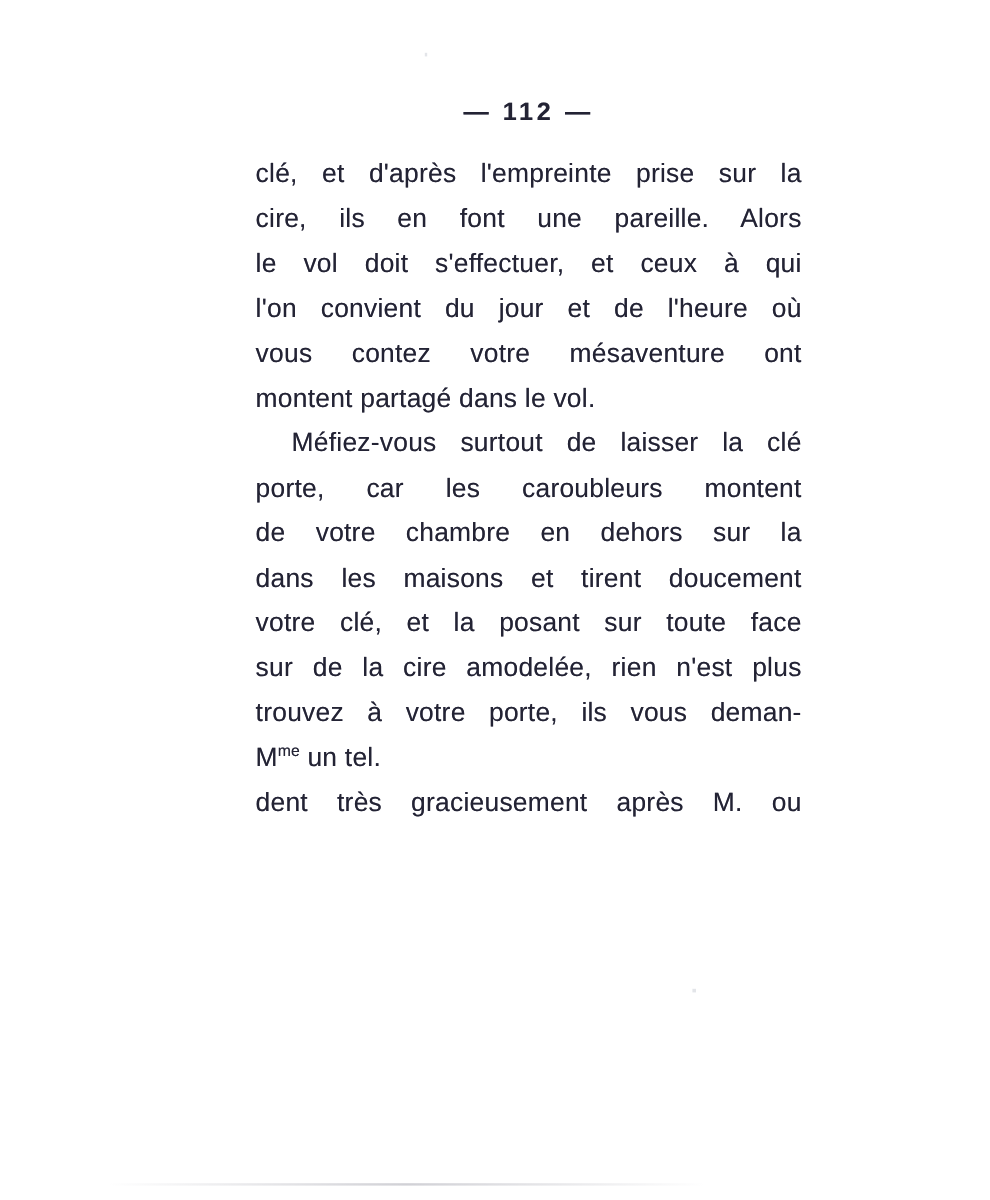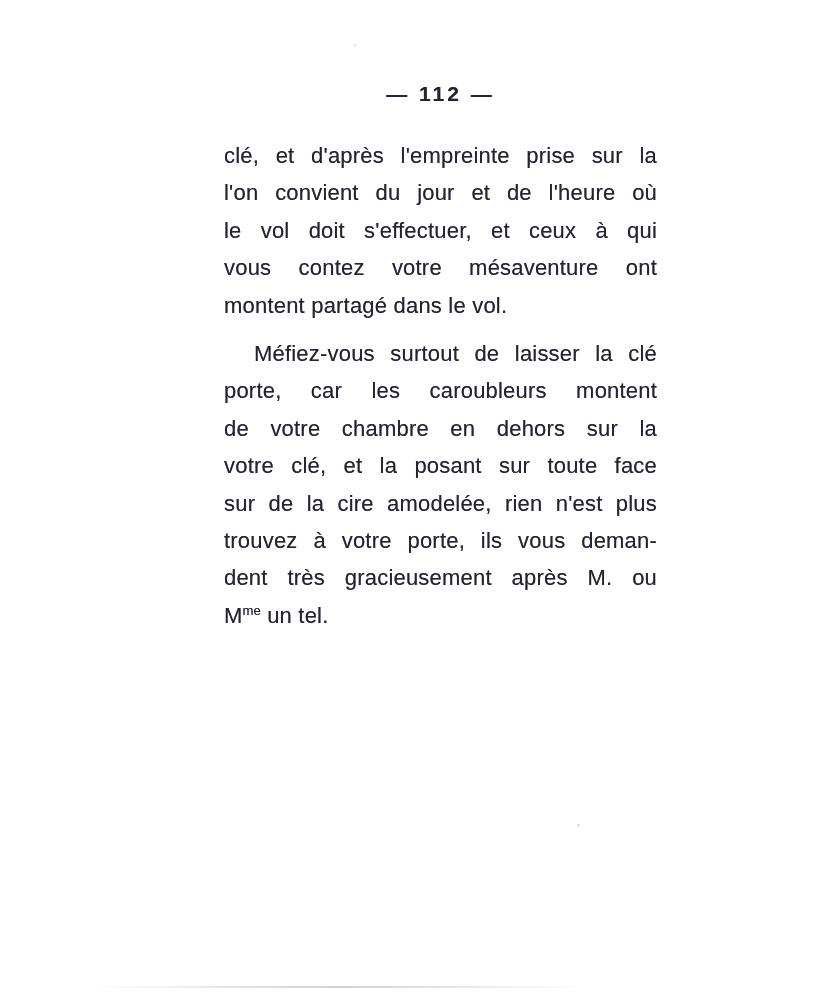--- a/index.html
+++ b/index.html
@@ -29,21 +29,21 @@
   .text-block {
     position: absolute;
     top: 126px;
     left: 213px;
     width: 455px;
     font-size: 22px;
     line-height: 37.4px;
     letter-spacing: 0.2px;
     text-shadow: 0 0 0.5px rgba(30,30,55,0.55);
   }
-  .paragraph { margin: 11px; }
+  .paragraph { margin: 0; }
   .line {
     text-align: justify;
     text-align-last: justify;
     white-space: normal;
   }
   .line.last {
     text-align-last: left;
   }
   .line.first-indent {
     text-indent: 30px;
@@ -78,34 +78,36 @@
 </style>
 </head>
 <body>
 
 <div class="page" style="color: rgb(35, 35, 52);">
   <div class="page-number">— 112 —</div>
 
   <div class="text-block">
       <div class="paragraph">
         <div class="line">clé, et d'après l'empreinte prise sur la</div>
+        <div class="line">cire, ils en font une pareille. Alors</div>
+        <div class="line">le vol doit s'effectuer, et ceux à qui</div>
         <div class="line">l'on convient du jour et de l'heure où</div>
-        <div class="line">le vol doit s'effectuer, et ceux à qui</div>
         <div class="line">vous contez votre mésaventure ont</div>
         <div class="line last">montent partagé dans le vol.</div>
       </div>
       <div class="paragraph">
         <div class="line first-indent">Méfiez-vous surtout de laisser la clé</div>
         <div class="line">porte, car les caroubleurs montent</div>
         <div class="line">de votre chambre en dehors sur la</div>
+        <div class="line">dans les maisons et tirent doucement</div>
         <div class="line">votre clé, et la posant sur toute face</div>
         <div class="line">sur de la cire amodelée, rien n'est plus</div>
         <div class="line">trouvez à votre porte, ils vous deman-</div>
+        <div class="line last"><span>M</span><sup>me</sup><span> un tel.</span></div>
         <div class="line">dent très gracieusement après M. ou</div>
-        <div class="line last"><span>M</span><sup>me</sup><span> un tel.</span></div>
       </div>
     </div>
 
   <span class="artifact a1"></span>
   <span class="artifact a2"></span>
   <span class="artifact a3"></span>
   <span class="artifact a4"></span>
   <span class="artifact a5"></span>
   <span class="artifact a6"></span>
   <span class="artifact a7"></span>

